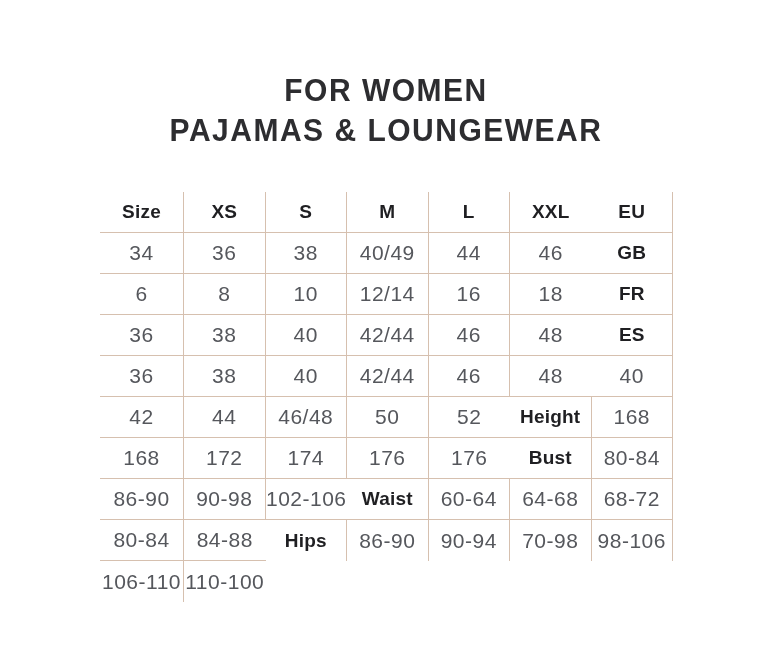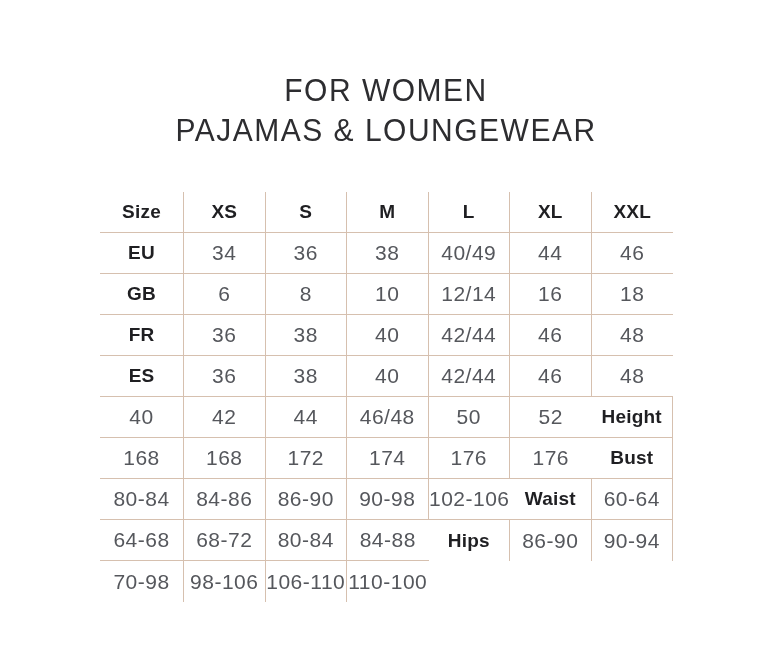--- a/index.html
+++ b/index.html
@@ -23,21 +23,21 @@
   }
   .title-block {
     position: absolute;
     left: 0; top: 71px;
     width: 772px;
     text-align: center;
     color: var(--title-text);
   }
   .title-line {
     font-size: 30px;
-    font-weight: 400;
+    font-weight: 700;
     letter-spacing: 1.5px;
     line-height: 40px;
     transform: scaleY(1.02);
   }
   .size-table {
     position: absolute;
     left: 100px; top: 192px;
     width: 573px;
     display: grid;
     grid-template-columns: 84px repeat(6, 1fr);
@@ -73,21 +73,20 @@
   <header class="title-block">
     <div class="title-line">FOR WOMEN</div>
     <div class="title-line">PAJAMAS &amp; LOUNGEWEAR</div>
   </header>
   <div class="size-table" id="sizeTable">
       <div class="cell header-cell">Size</div>
       <div class="cell header-cell">XS</div>
       <div class="cell header-cell">S</div>
       <div class="cell header-cell">M</div>
       <div class="cell header-cell">L</div>
-      <div class="cell header-cell">XL</div>
       <div class="cell header-cell last-col">XXL</div>
       <div class="cell label-cell">EU</div>
       <div class="cell value-cell">34</div>
       <div class="cell value-cell">36</div>
       <div class="cell value-cell">38</div>
       <div class="cell value-cell">40/49</div>
       <div class="cell value-cell">44</div>
       <div class="cell value-cell last-col">46</div>
       <div class="cell label-cell">GB</div>
       <div class="cell value-cell">6</div>
@@ -118,21 +117,20 @@
       <div class="cell value-cell last-col">52</div>
       <div class="cell label-cell">Height</div>
       <div class="cell value-cell">168</div>
       <div class="cell value-cell">168</div>
       <div class="cell value-cell">172</div>
       <div class="cell value-cell">174</div>
       <div class="cell value-cell">176</div>
       <div class="cell value-cell last-col">176</div>
       <div class="cell label-cell">Bust</div>
       <div class="cell value-cell">80-84</div>
-      <div class="cell value-cell">84-86</div>
       <div class="cell value-cell">86-90</div>
       <div class="cell value-cell">90-98</div>
       <div class="cell value-cell last-col">102-106</div>
       <div class="cell label-cell">Waist</div>
       <div class="cell value-cell">60-64</div>
       <div class="cell value-cell">64-68</div>
       <div class="cell value-cell">68-72</div>
       <div class="cell value-cell">80-84</div>
       <div class="cell value-cell last-col">84-88</div>
       <div class="cell label-cell last-row">Hips</div>

